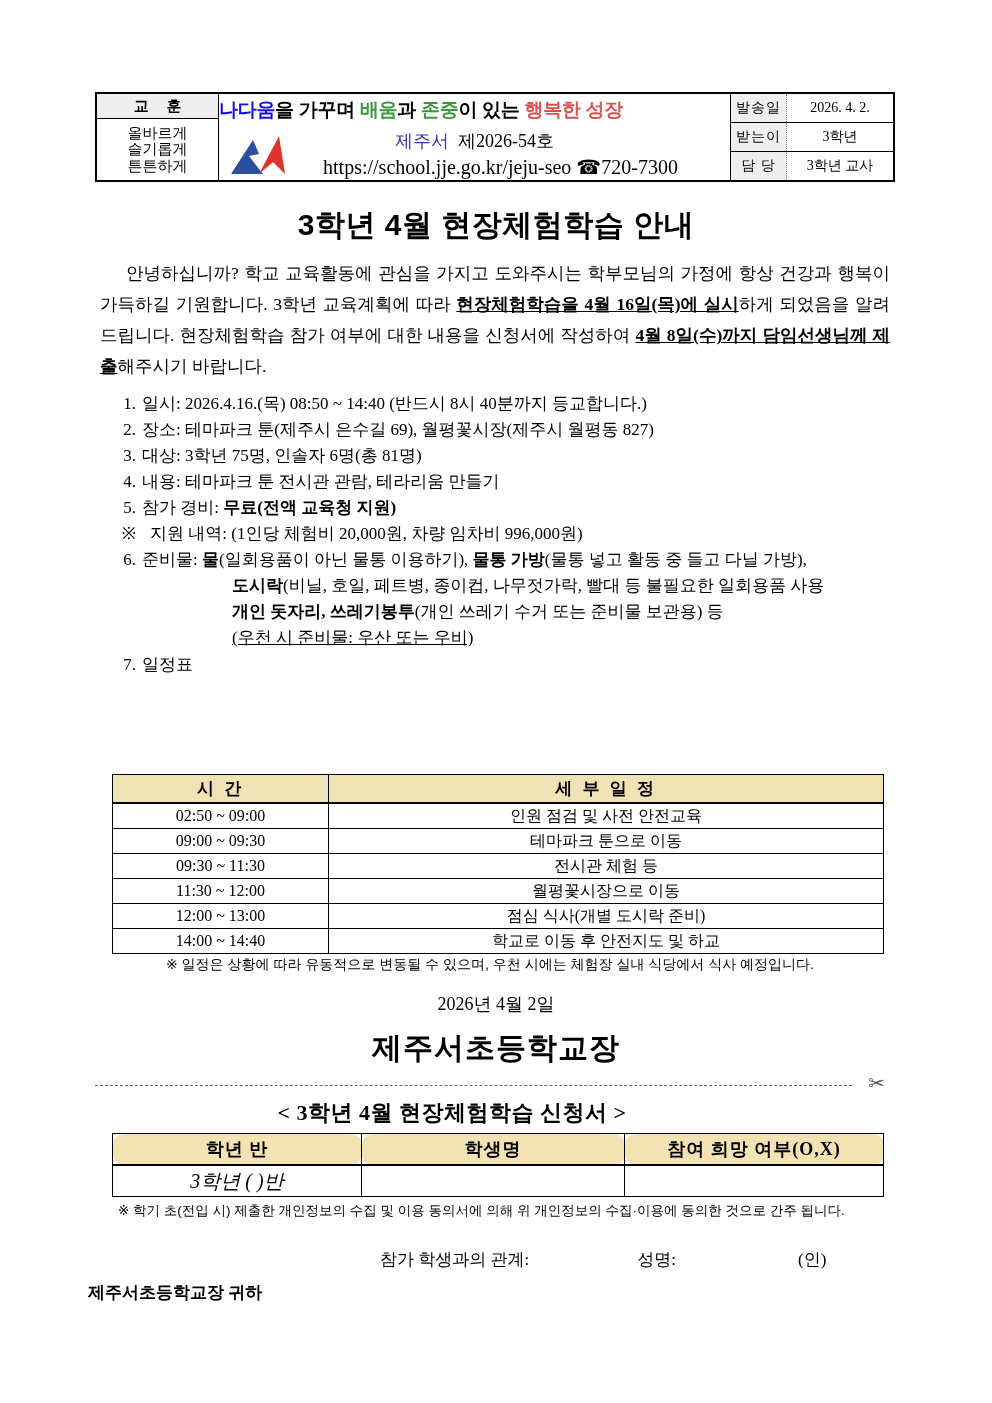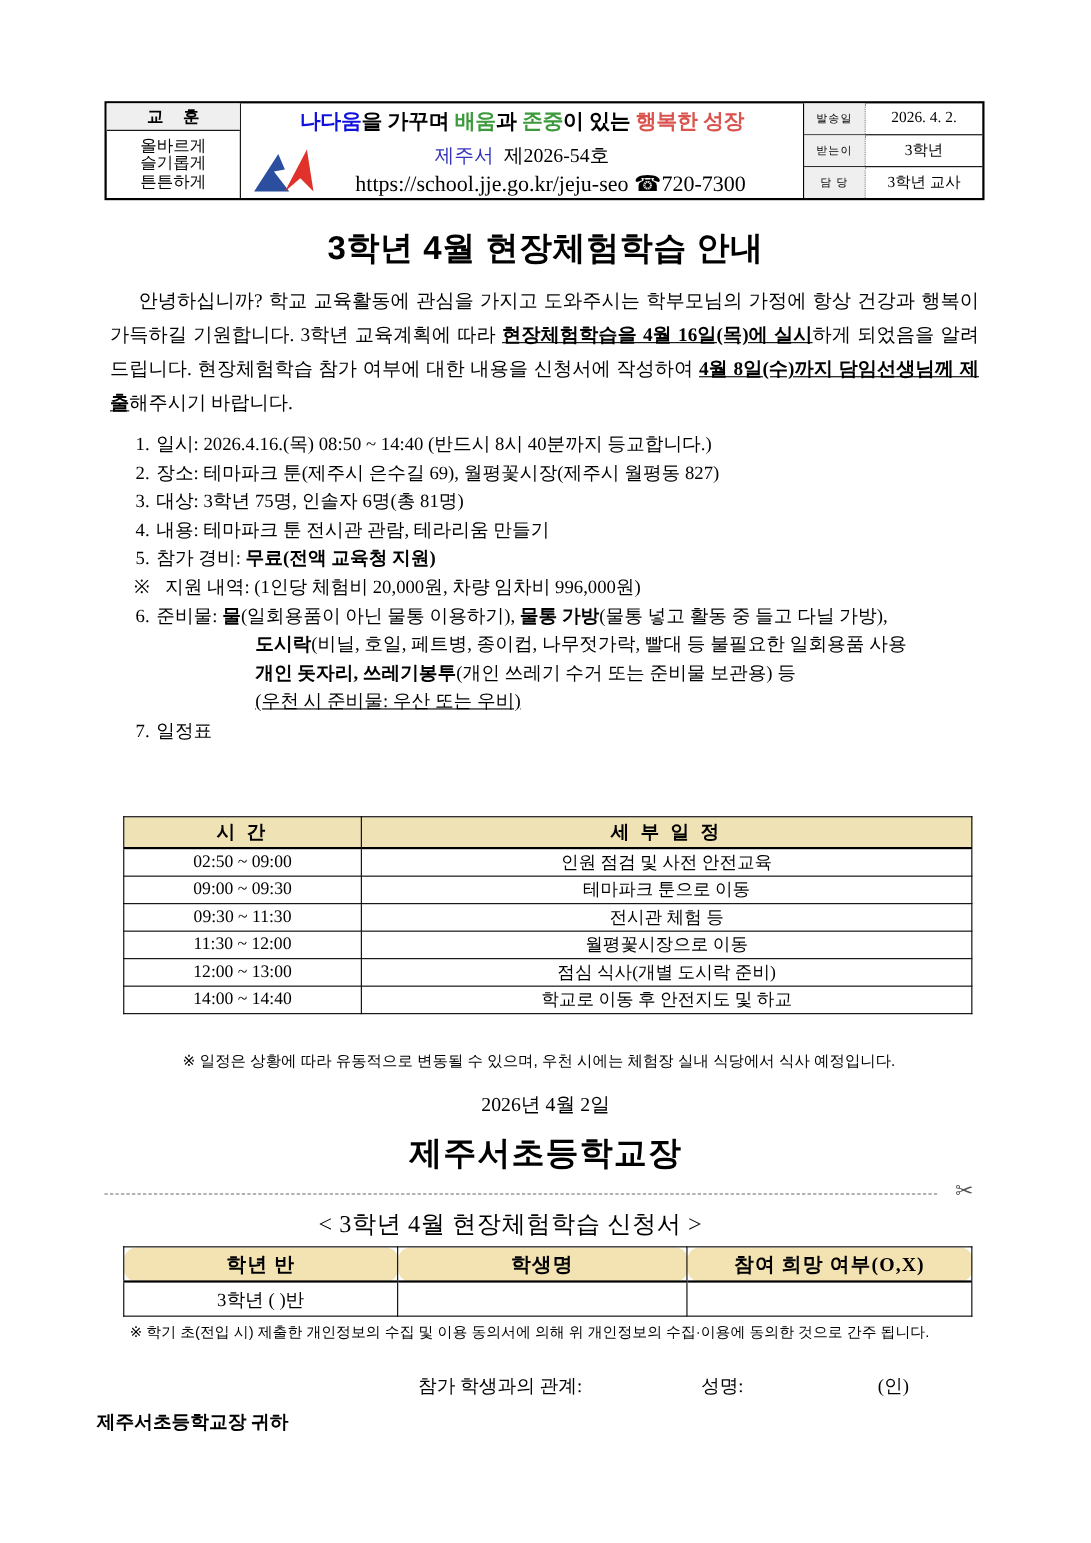--- a/index.html
+++ b/index.html
@@ -65,21 +65,20 @@
   .center-box {
     flex: 1;
     position: relative;
     border-right: 1.5px solid #000;
     box-sizing: border-box;
     display: flex;
     flex-direction: column;
     justify-content: center;
   }
   .slogan {
-    text-align: center;
     font-size: 19px;
     font-weight: bold;
     font-family: "Liberation Sans", "DejaVu Sans", sans-serif;
     letter-spacing: -0.3px;
     margin-top: 2px;
     white-space: nowrap;
   }
   .doc-no {
     text-align: center;
     font-size: 18px;
@@ -114,21 +113,21 @@
     box-sizing: border-box;
   }
   .meta-row:last-child { border-bottom: none; }
   .meta-label {
     width: 56px;
     background: #efefef;
     border-right: 1px dotted #888;
     display: flex;
     align-items: center;
     justify-content: center;
-    font-size: 10px;
+    font-size: 14px;
     letter-spacing: 1px;
     box-sizing: border-box;
   }
   .meta-value {
     flex: 1;
     display: flex;
     align-items: center;
     justify-content: center;
     font-size: 14px;
     white-space: nowrap;
@@ -190,21 +189,21 @@
   .prep-cont {
     padding-left: 90px;
     margin-top: 9px;
   }
   .uline { text-decoration: underline; }
 
   
   .sched-table {
     position: absolute;
     left: 112px;
-    top: 742px;
+    top: 774px;
     width: 772px;
     border-collapse: collapse;
     font-size: 16px;
   }
   .sched-table th, .sched-table td {
     border: 1px solid #000;
     text-align: center;
     height: 24px;
     padding: 0;
   }
@@ -267,23 +266,22 @@
     line-height: 1;
   }
 
   
   .form-title {
     position: absolute;
     left: 0; top: 1098px;
     width: 904px;
     text-align: center;
     font-size: 22px;
-    font-weight: normal;
+    font-weight: bold;
     letter-spacing: 0.5px;
-    padding-left: 12px;
   }
   .form-table {
     position: absolute;
     left: 112px;
     top: 1133px;
     width: 772px;
     border-collapse: collapse;
     font-size: 17px;
   }
   .form-table th, .form-table td {
@@ -293,21 +291,21 @@
   }
   .form-table thead th {
     background: #f3e3b3;
     font-weight: bold;
     font-size: 18px;
     height: 30px;
     letter-spacing: 1px;
     border-bottom: 2.5px solid #000;
     border-radius: 11px;
   }
-  .form-table tbody td { height: 30px; font-size: 17px; }
+  .form-table tbody td { height: 30px; font-size: 20px; font-style: italic; }
   .form-table .c1 { width: 248px; }
   .form-table .c2 { width: 262px; }
 
   .privacy-note {
     position: absolute;
     left: 118px;
     top: 1202px;
     font-size: 13.5px;
     font-family: "Liberation Sans", "DejaVu Sans", sans-serif;
   }

